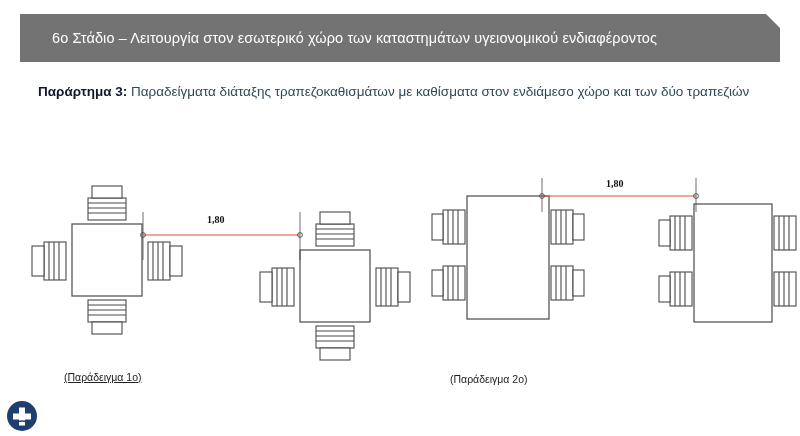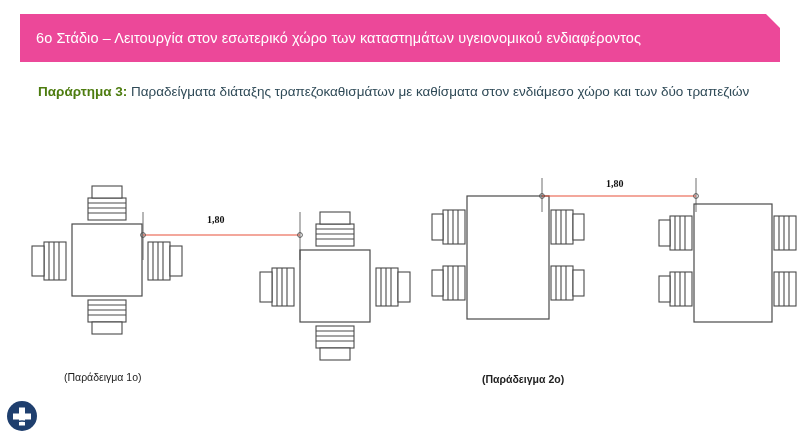--- a/index.html
+++ b/index.html
@@ -15,25 +15,25 @@
     position: relative;
   }
 
   
   .header-band {
     position: absolute;
     left: 20px;
     top: 14px;
     width: 760px;
     height: 48px;
-    background: #ec4899;
+    background: #737373;
     color: #ffffff;
     display: flex;
     align-items: center;
-    padding-left: 16px;
+    padding-left: 32px;
     box-sizing: border-box;
   }
   .header-band .corner-cut {
     position: absolute;
     right: 0;
     top: 0;
     width: 0;
     height: 0;
     border-top: 14px solid #ffffff;
     border-left: 14px solid transparent;
@@ -50,21 +50,21 @@
     position: absolute;
     left: 38px;
     top: 82px;
     width: 730px;
     font-size: 13.5px;
     line-height: 1.45;
     color: #2f4a57;
   }
   .subtitle .label {
     font-weight: bold;
-    color: #4d7c0f;
+    color: #0f172a;
     text-align: right;
   }
 
   
   .drawing-area {
     position: absolute;
     left: 0;
     top: 150px;
     width: 800px;
     height: 250px;
@@ -73,22 +73,22 @@
     position: absolute;
     left: 0;
     top: 0;
   }
 
   .caption {
     position: absolute;
     font-size: 10.5px;
     color: #222222;
   }
-  .caption-1 { left: 64px; top: 371px; }
-  .caption-2 { left: 482px; top: 373px; font-weight: bold; }
+  .caption-1 { left: 64px; top: 371px; text-decoration: underline; }
+  .caption-2 { left: 450px; top: 373px; }
 
   .dim-label {
     position: absolute;
     font-size: 10px;
     font-weight: bold;
     color: #111111;
     font-family: Liberation Serif, serif;
   }
   .dim-label-1 { left: 207px; top: 214px; }
   .dim-label-2 { left: 606px; top: 178px; }

